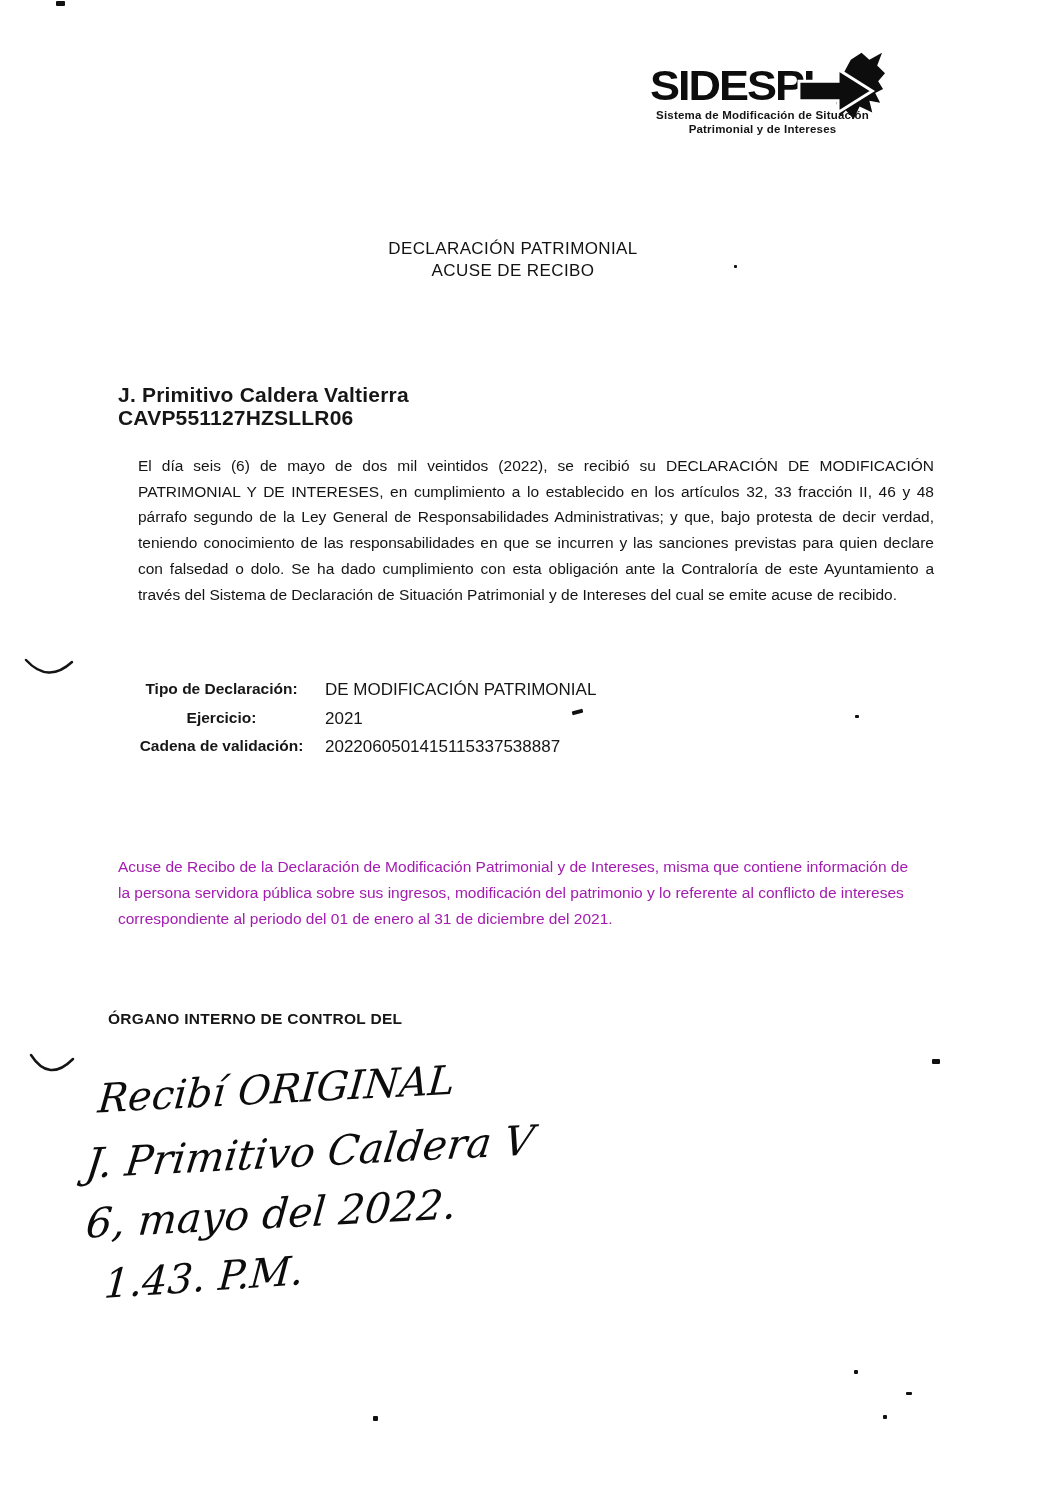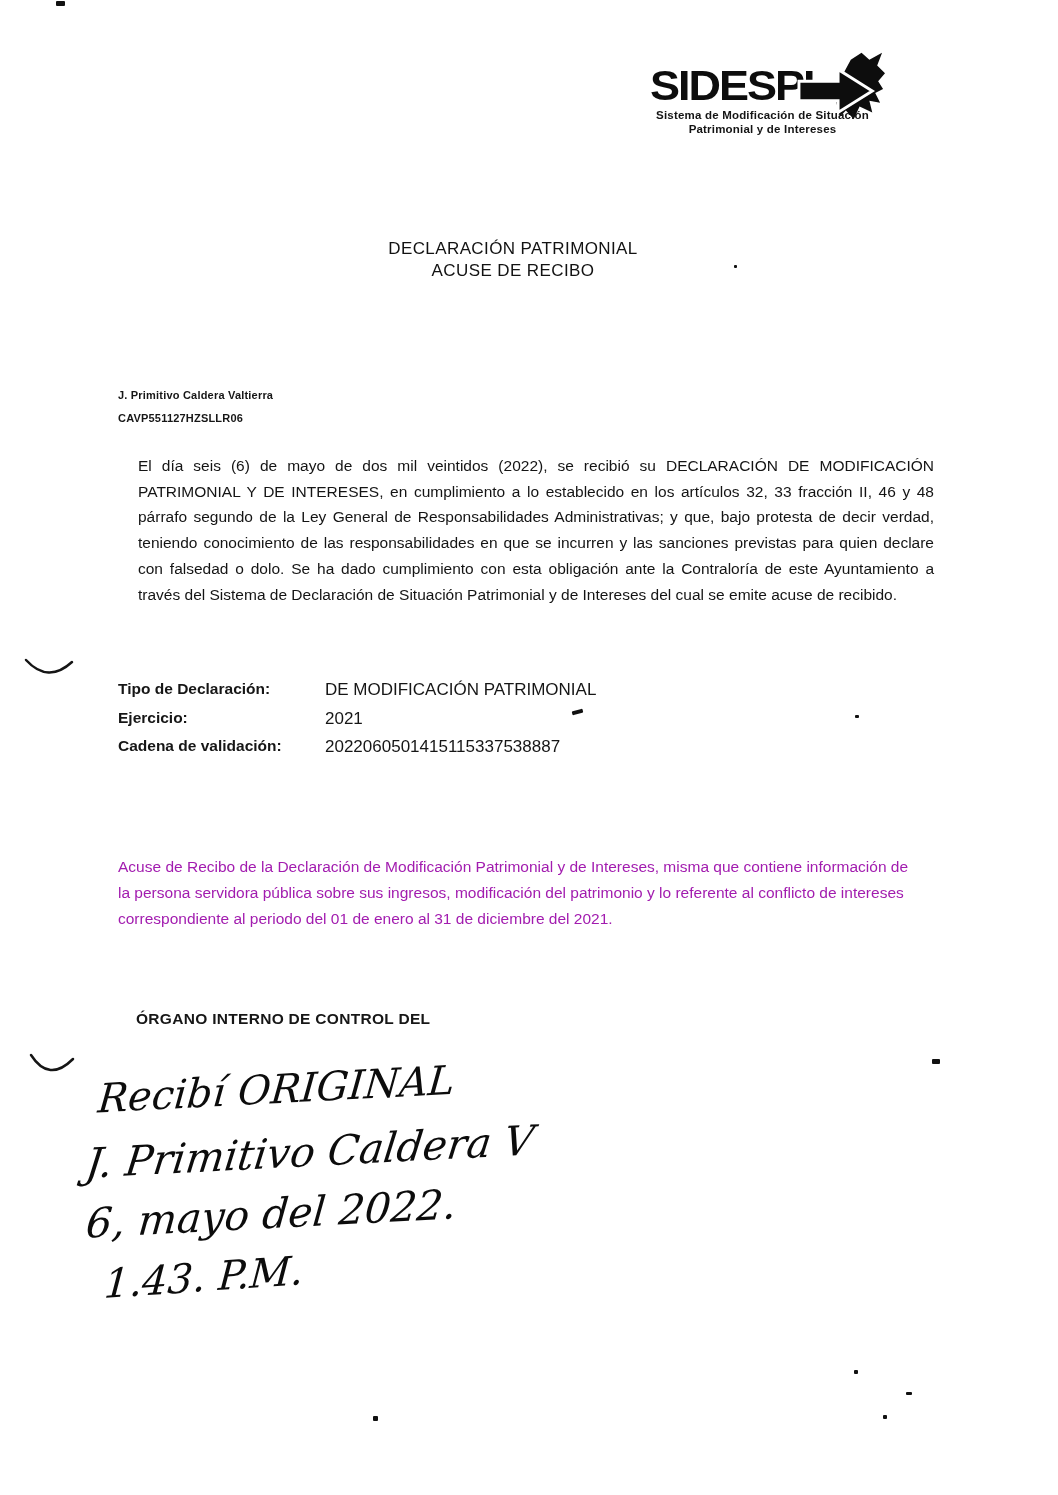--- a/index.html
+++ b/index.html
@@ -22,39 +22,39 @@
     letter-spacing:0.2px;
   }
   
   .doc-title {
     position:absolute; left:313px; top:238px; width:400px; text-align:center;
     font-size:17px; line-height:22px; letter-spacing:0.4px; color:#121212;
   }
   
   .declarant {
     position:absolute; left:118px; top:384px;
-    font-size:11px; font-weight:bold; line-height:22.5px; letter-spacing:0.2px;
+    font-size:21px; font-weight:bold; line-height:22.5px; letter-spacing:0.2px;
   }
   
   .para1 {
     position:absolute; left:118px; top:453px; width:796px;
     font-size:15.5px; line-height:25.7px; text-align:justify; color:#141414;margin-left:20px;
   }
   .para2 {
     position:absolute; left:118px; top:854px; width:802px;
     font-size:15.5px; line-height:26px; text-align:left; color:#a21caf;
   }
   
   .details { position:absolute; left:118px; top:680px; width:600px; }
-  .drow { display:flex; height:28.5px; align-items:flex-start; }
+  .drow { display:flex; height:28.5px; align-items:flex-start;text-align:center; }
   .dlabel { width:207px; font-weight:bold; font-size:15.5px; flex:0 0 auto; }
   .dvalue { font-size:17px; }
   
   .organo {
-    position:absolute; left:136px; top:1010px;
+    position:absolute; left:108px; top:1010px;
     font-size:15.5px; font-weight:bold; letter-spacing:0.3px;
   }
   
   .hand {
     position:absolute; font-family:"DejaVu Serif", serif; font-style:italic;
     color:#0c0c0c; white-space:nowrap;
   }
   .hand1 { left:98px;  top:1066px; font-size:40px; transform:rotate(-3deg) skewX(-8deg); }
   .hand2 { left:86px;  top:1128px; font-size:41px; transform:rotate(-3deg) skewX(-10deg); }
   .hand3 { left:86px;  top:1190px; font-size:41px; transform:rotate(-3deg) skewX(-8deg); }

